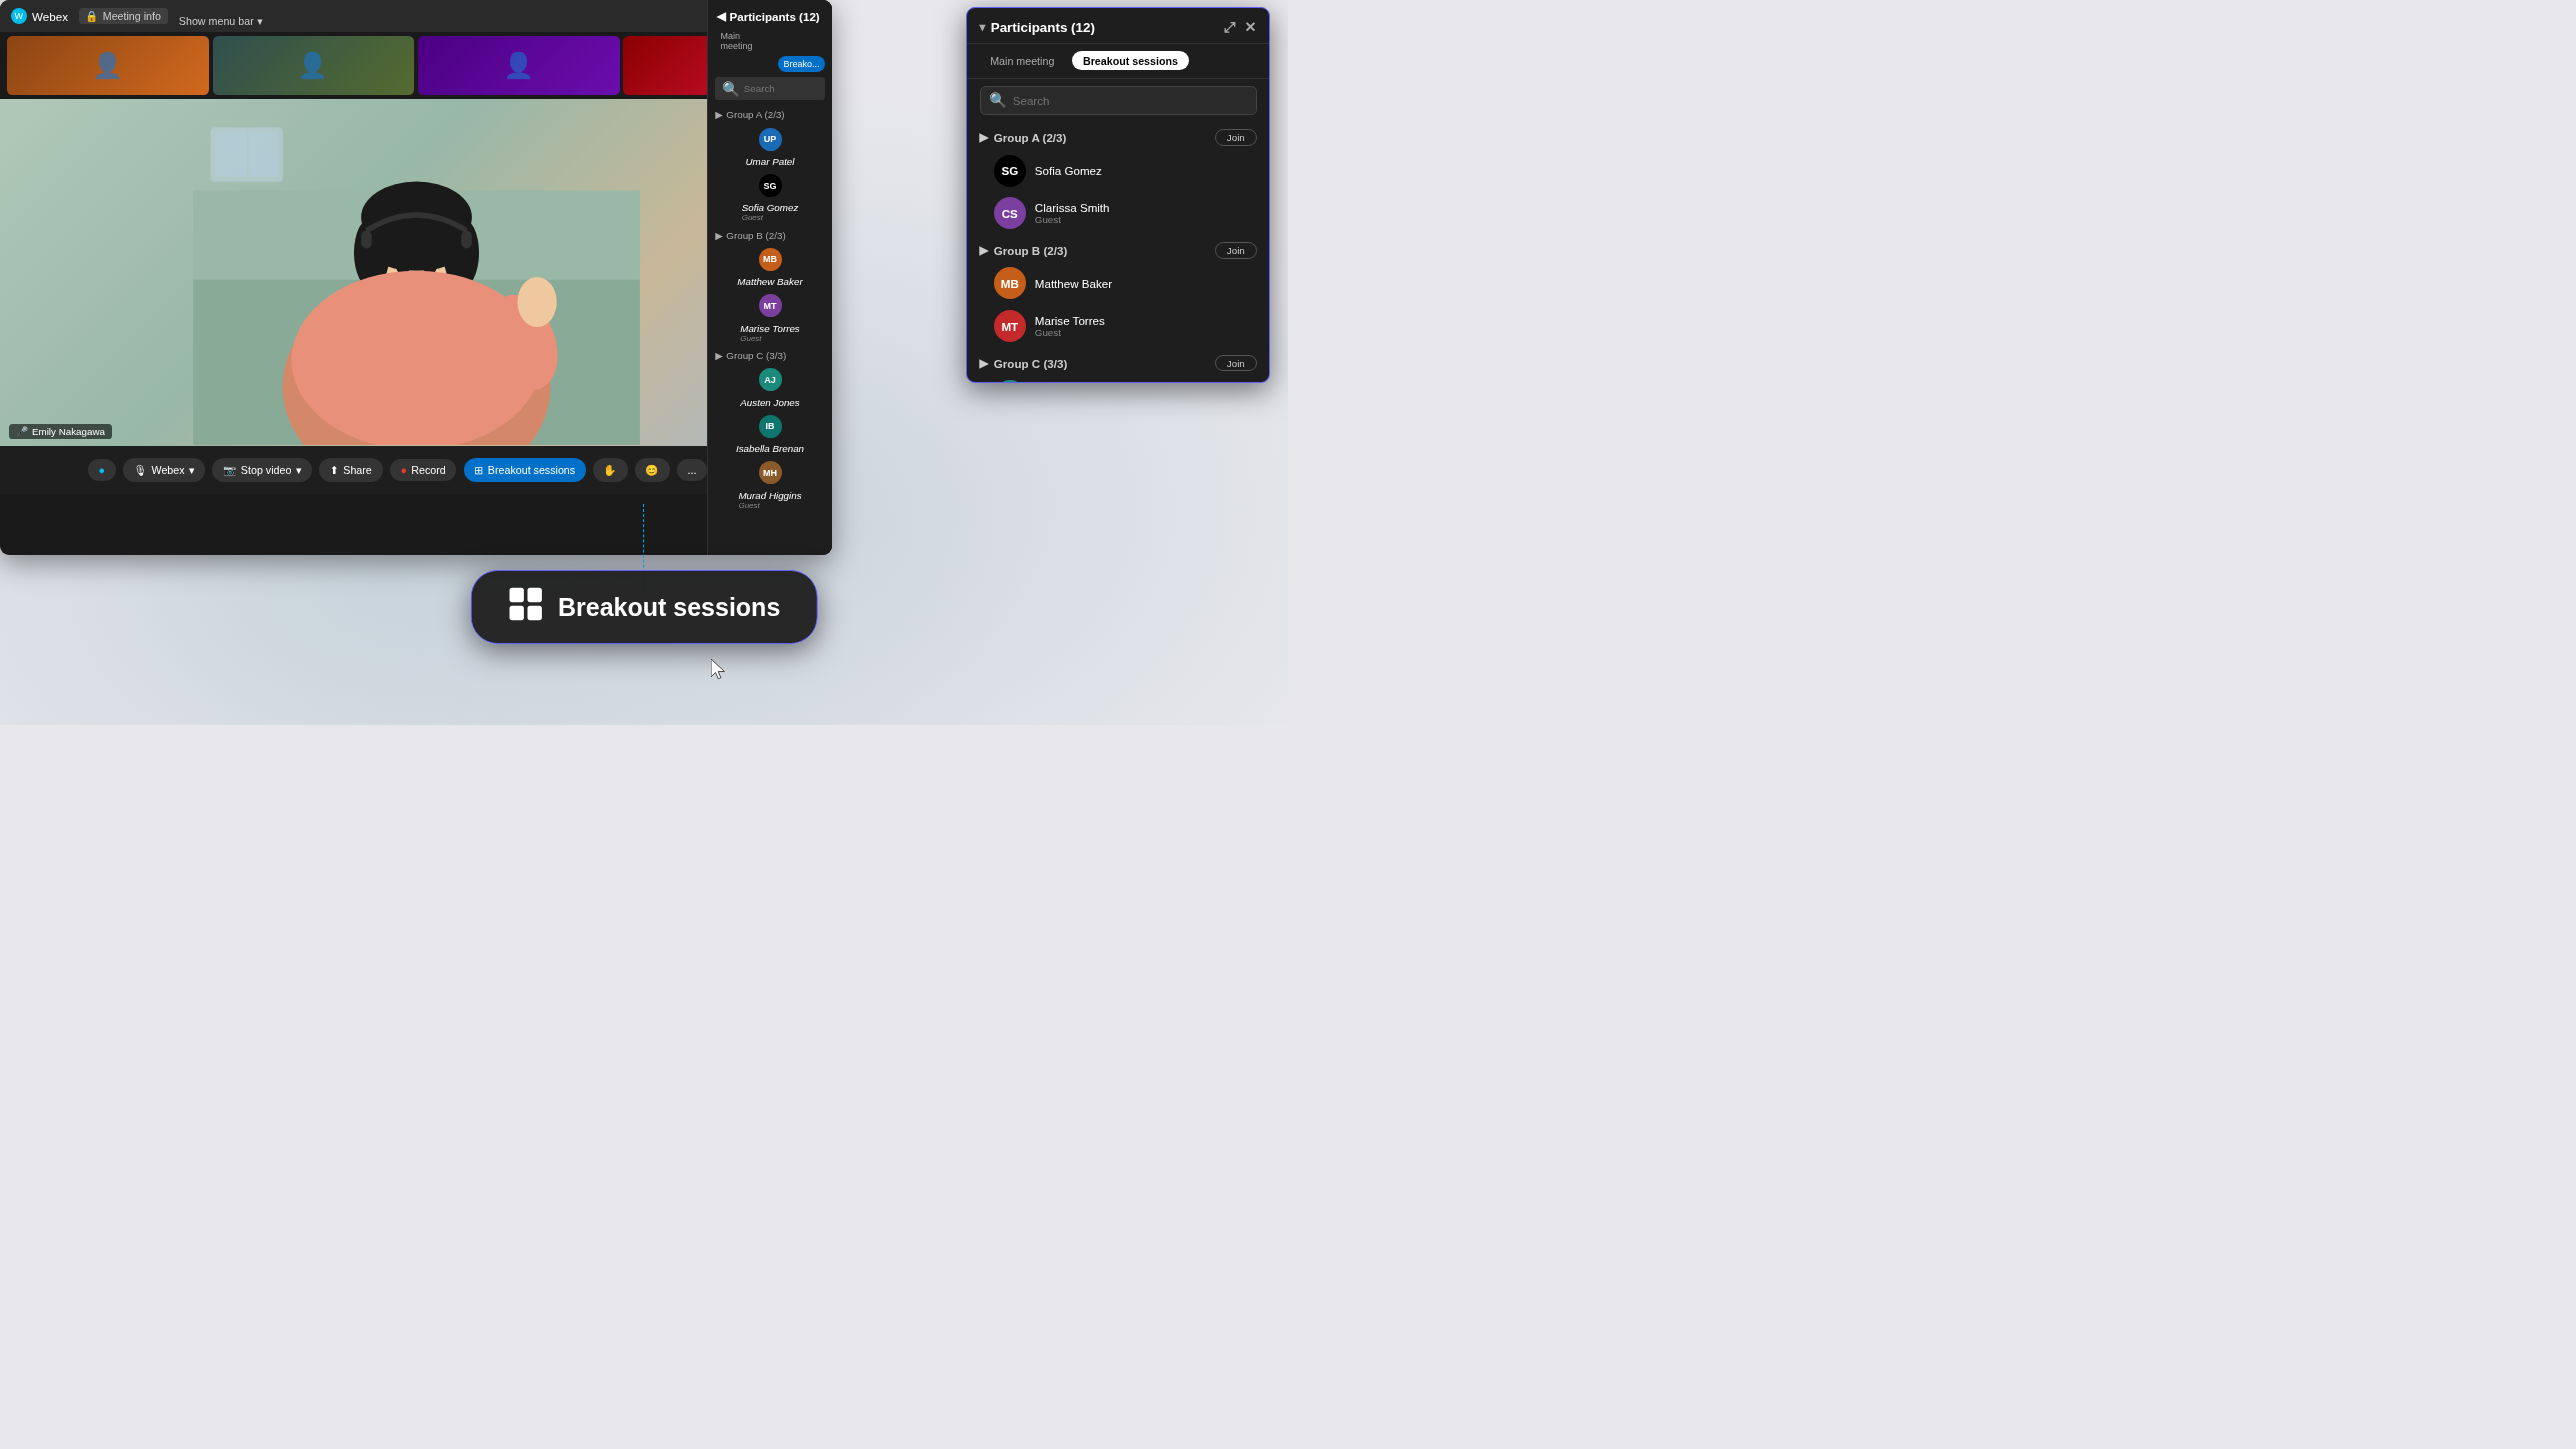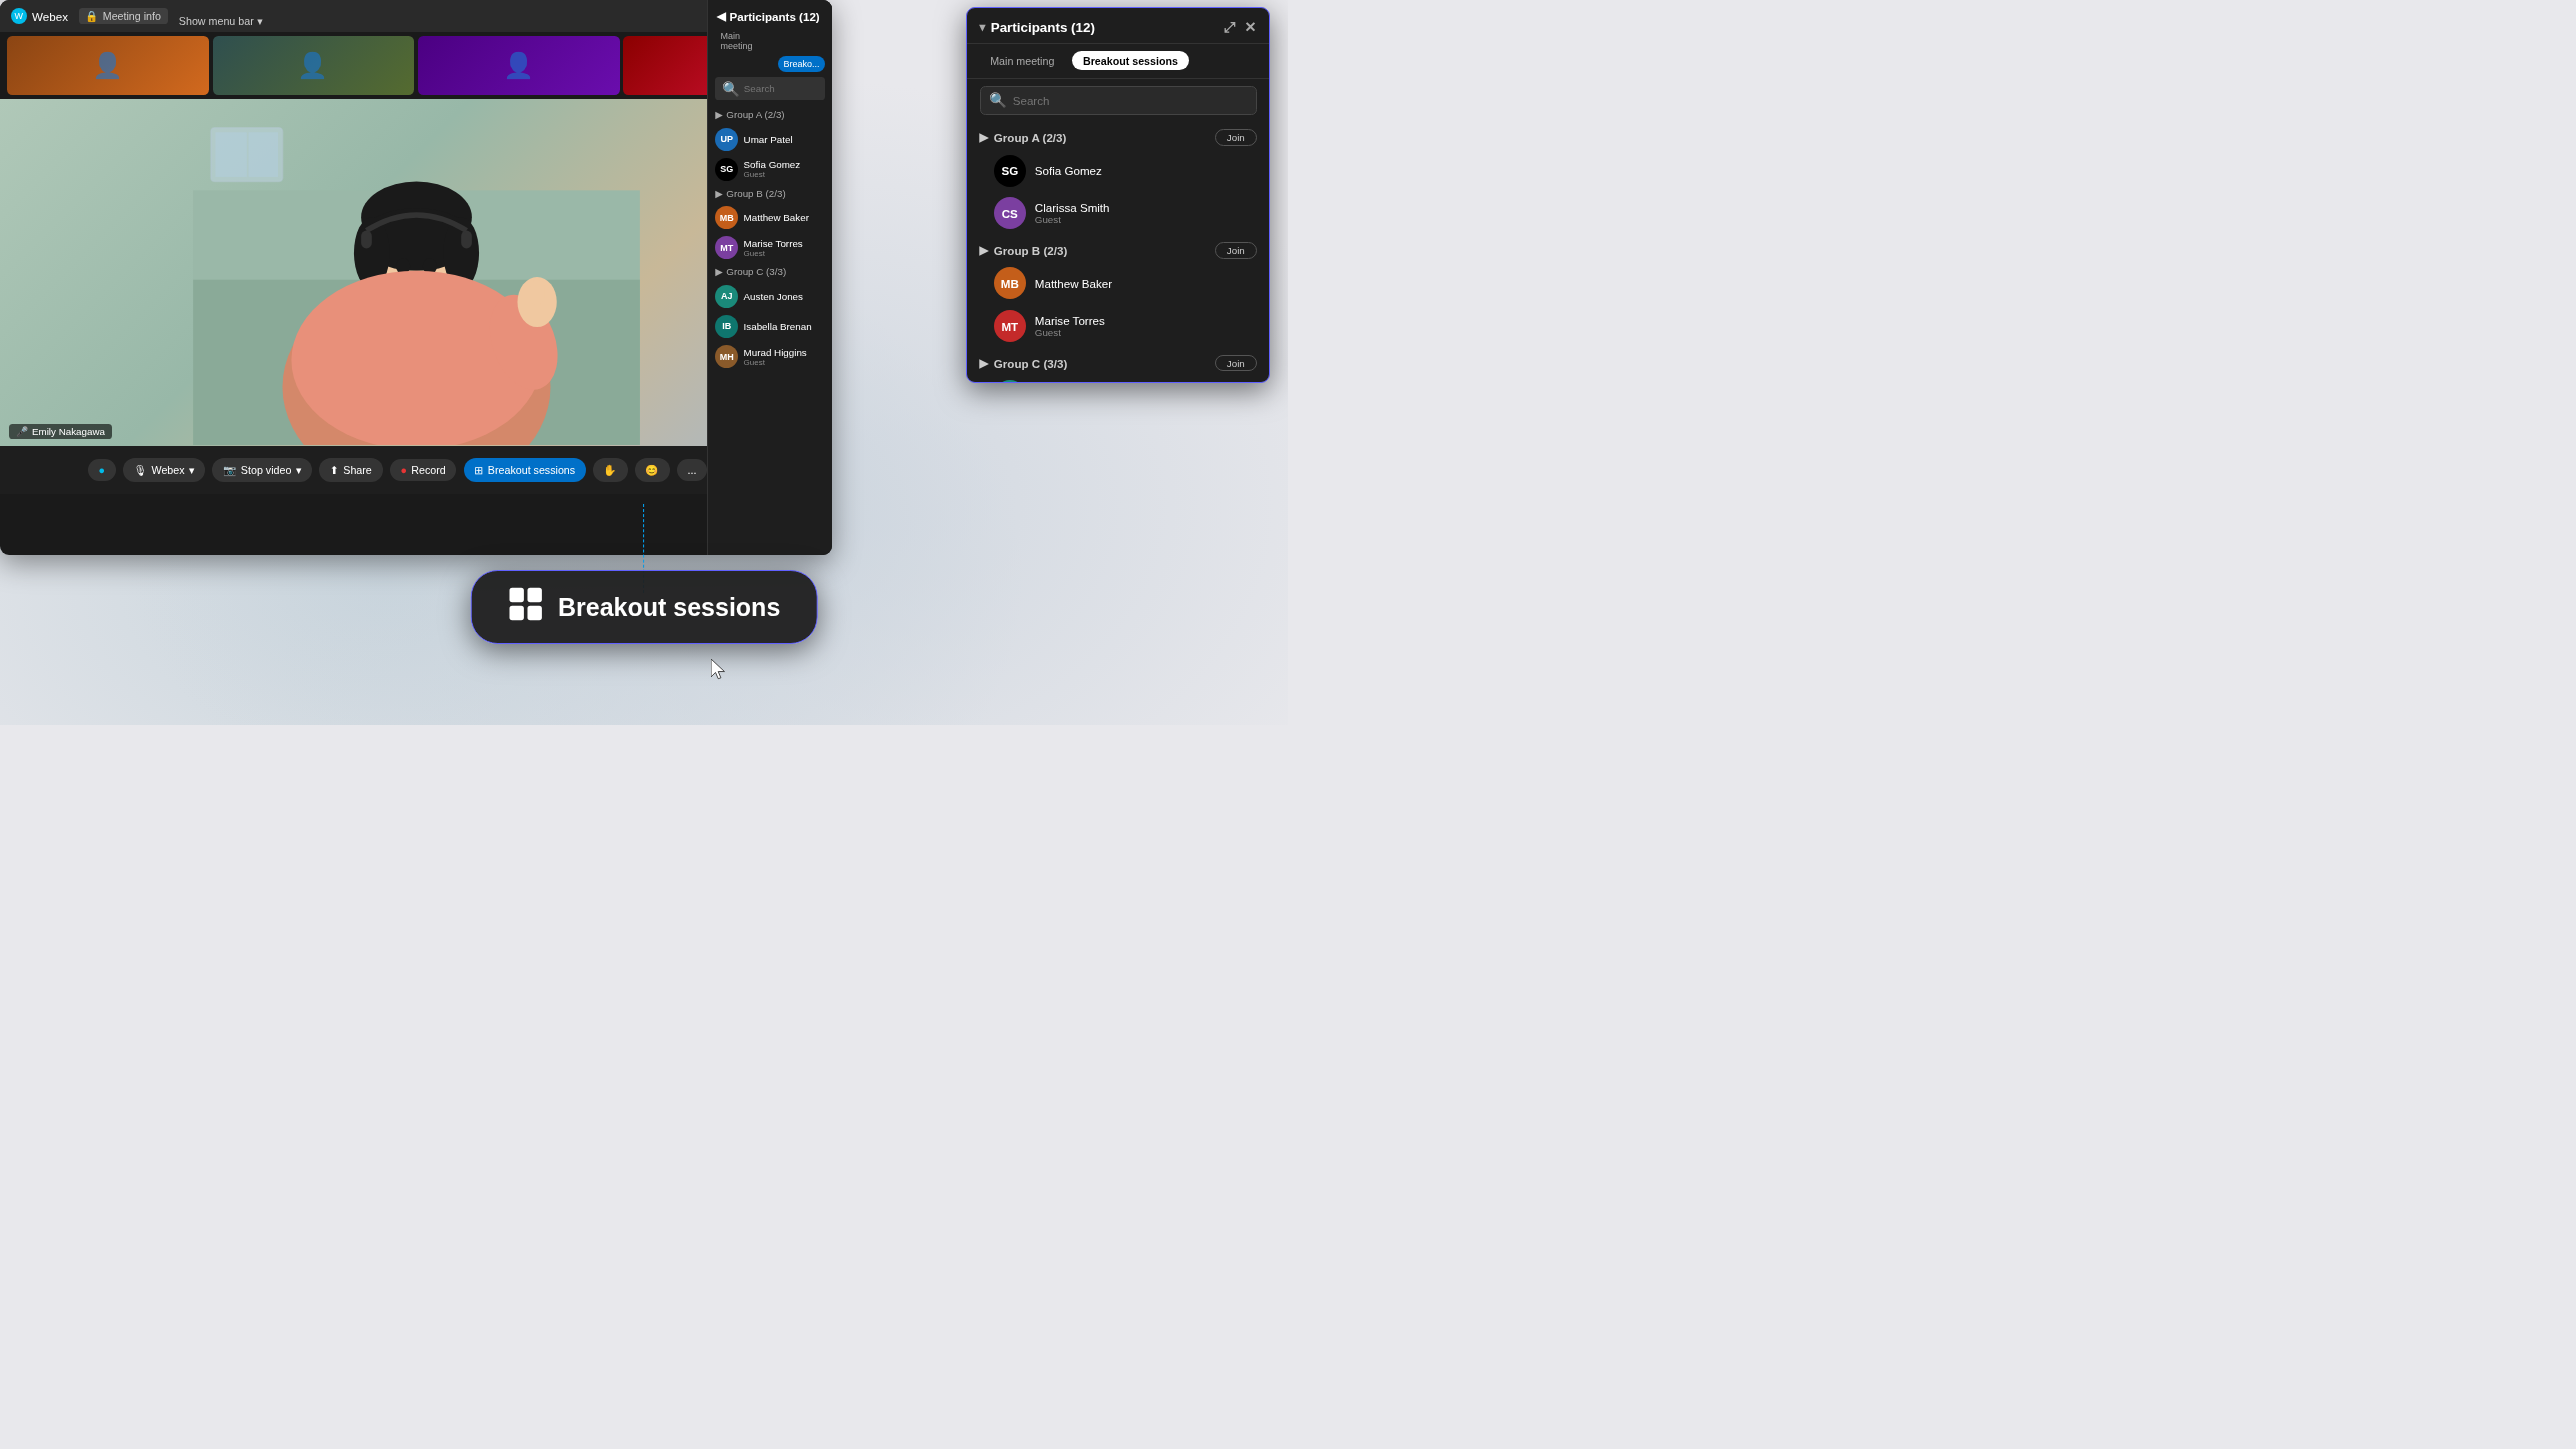--- a/index.html
+++ b/index.html
@@ -270,35 +270,37 @@
       color: #aaa;
       font-size: 9.8px;
       cursor: pointer;
       gap: 3.6px;
     }
     .participant-row {
       display: flex;
       align-items: center;
       padding: 3.6px 7.2px;
       gap: 5.4px;
+      flex-direction: column;
     }
     .participant-avatar {
       width: 23px;
       height: 23px;
       border-radius: 50%;
       flex-shrink: 0;
       display: flex;
       align-items: center;
       justify-content: center;
       font-size: 9px;
       color: #fff;
       font-weight: 600;
     }
     .participant-info {
       flex: 1;
+      font-style: italic;
     }
     .participant-name {
       color: #fff;
       font-size: 9.8px;
     }
     .participant-role {
       color: #888;
       font-size: 8px;
     }
 

